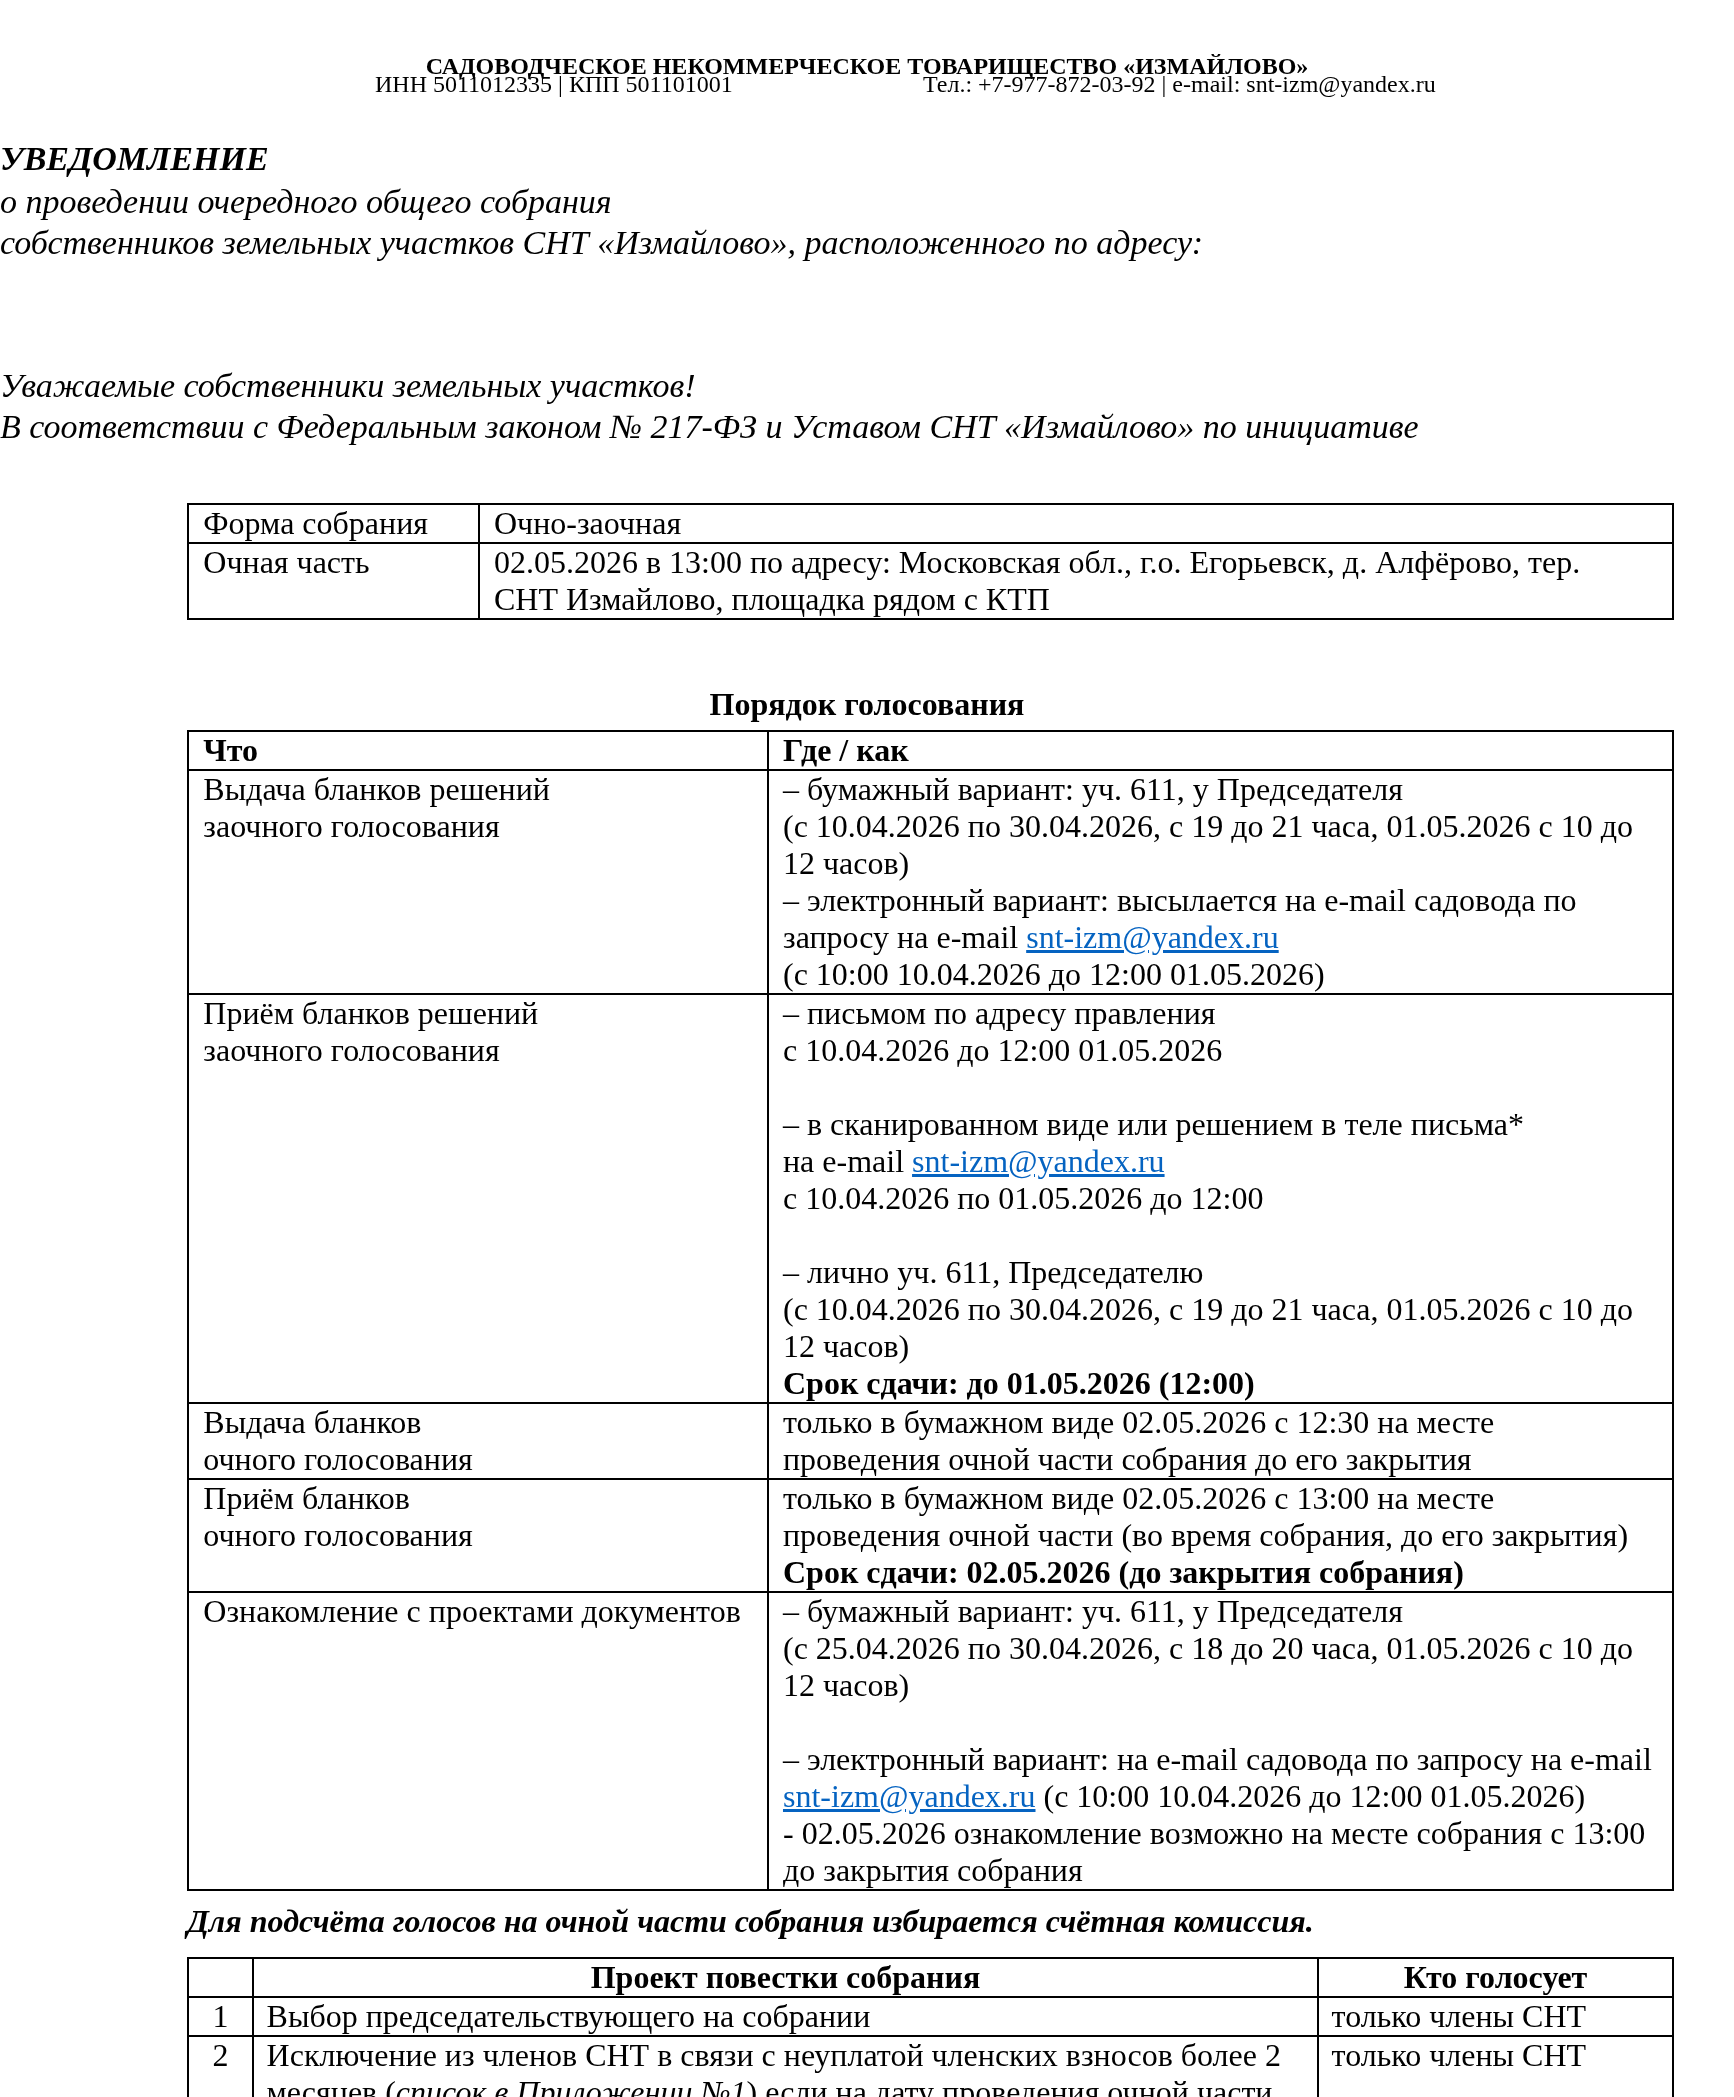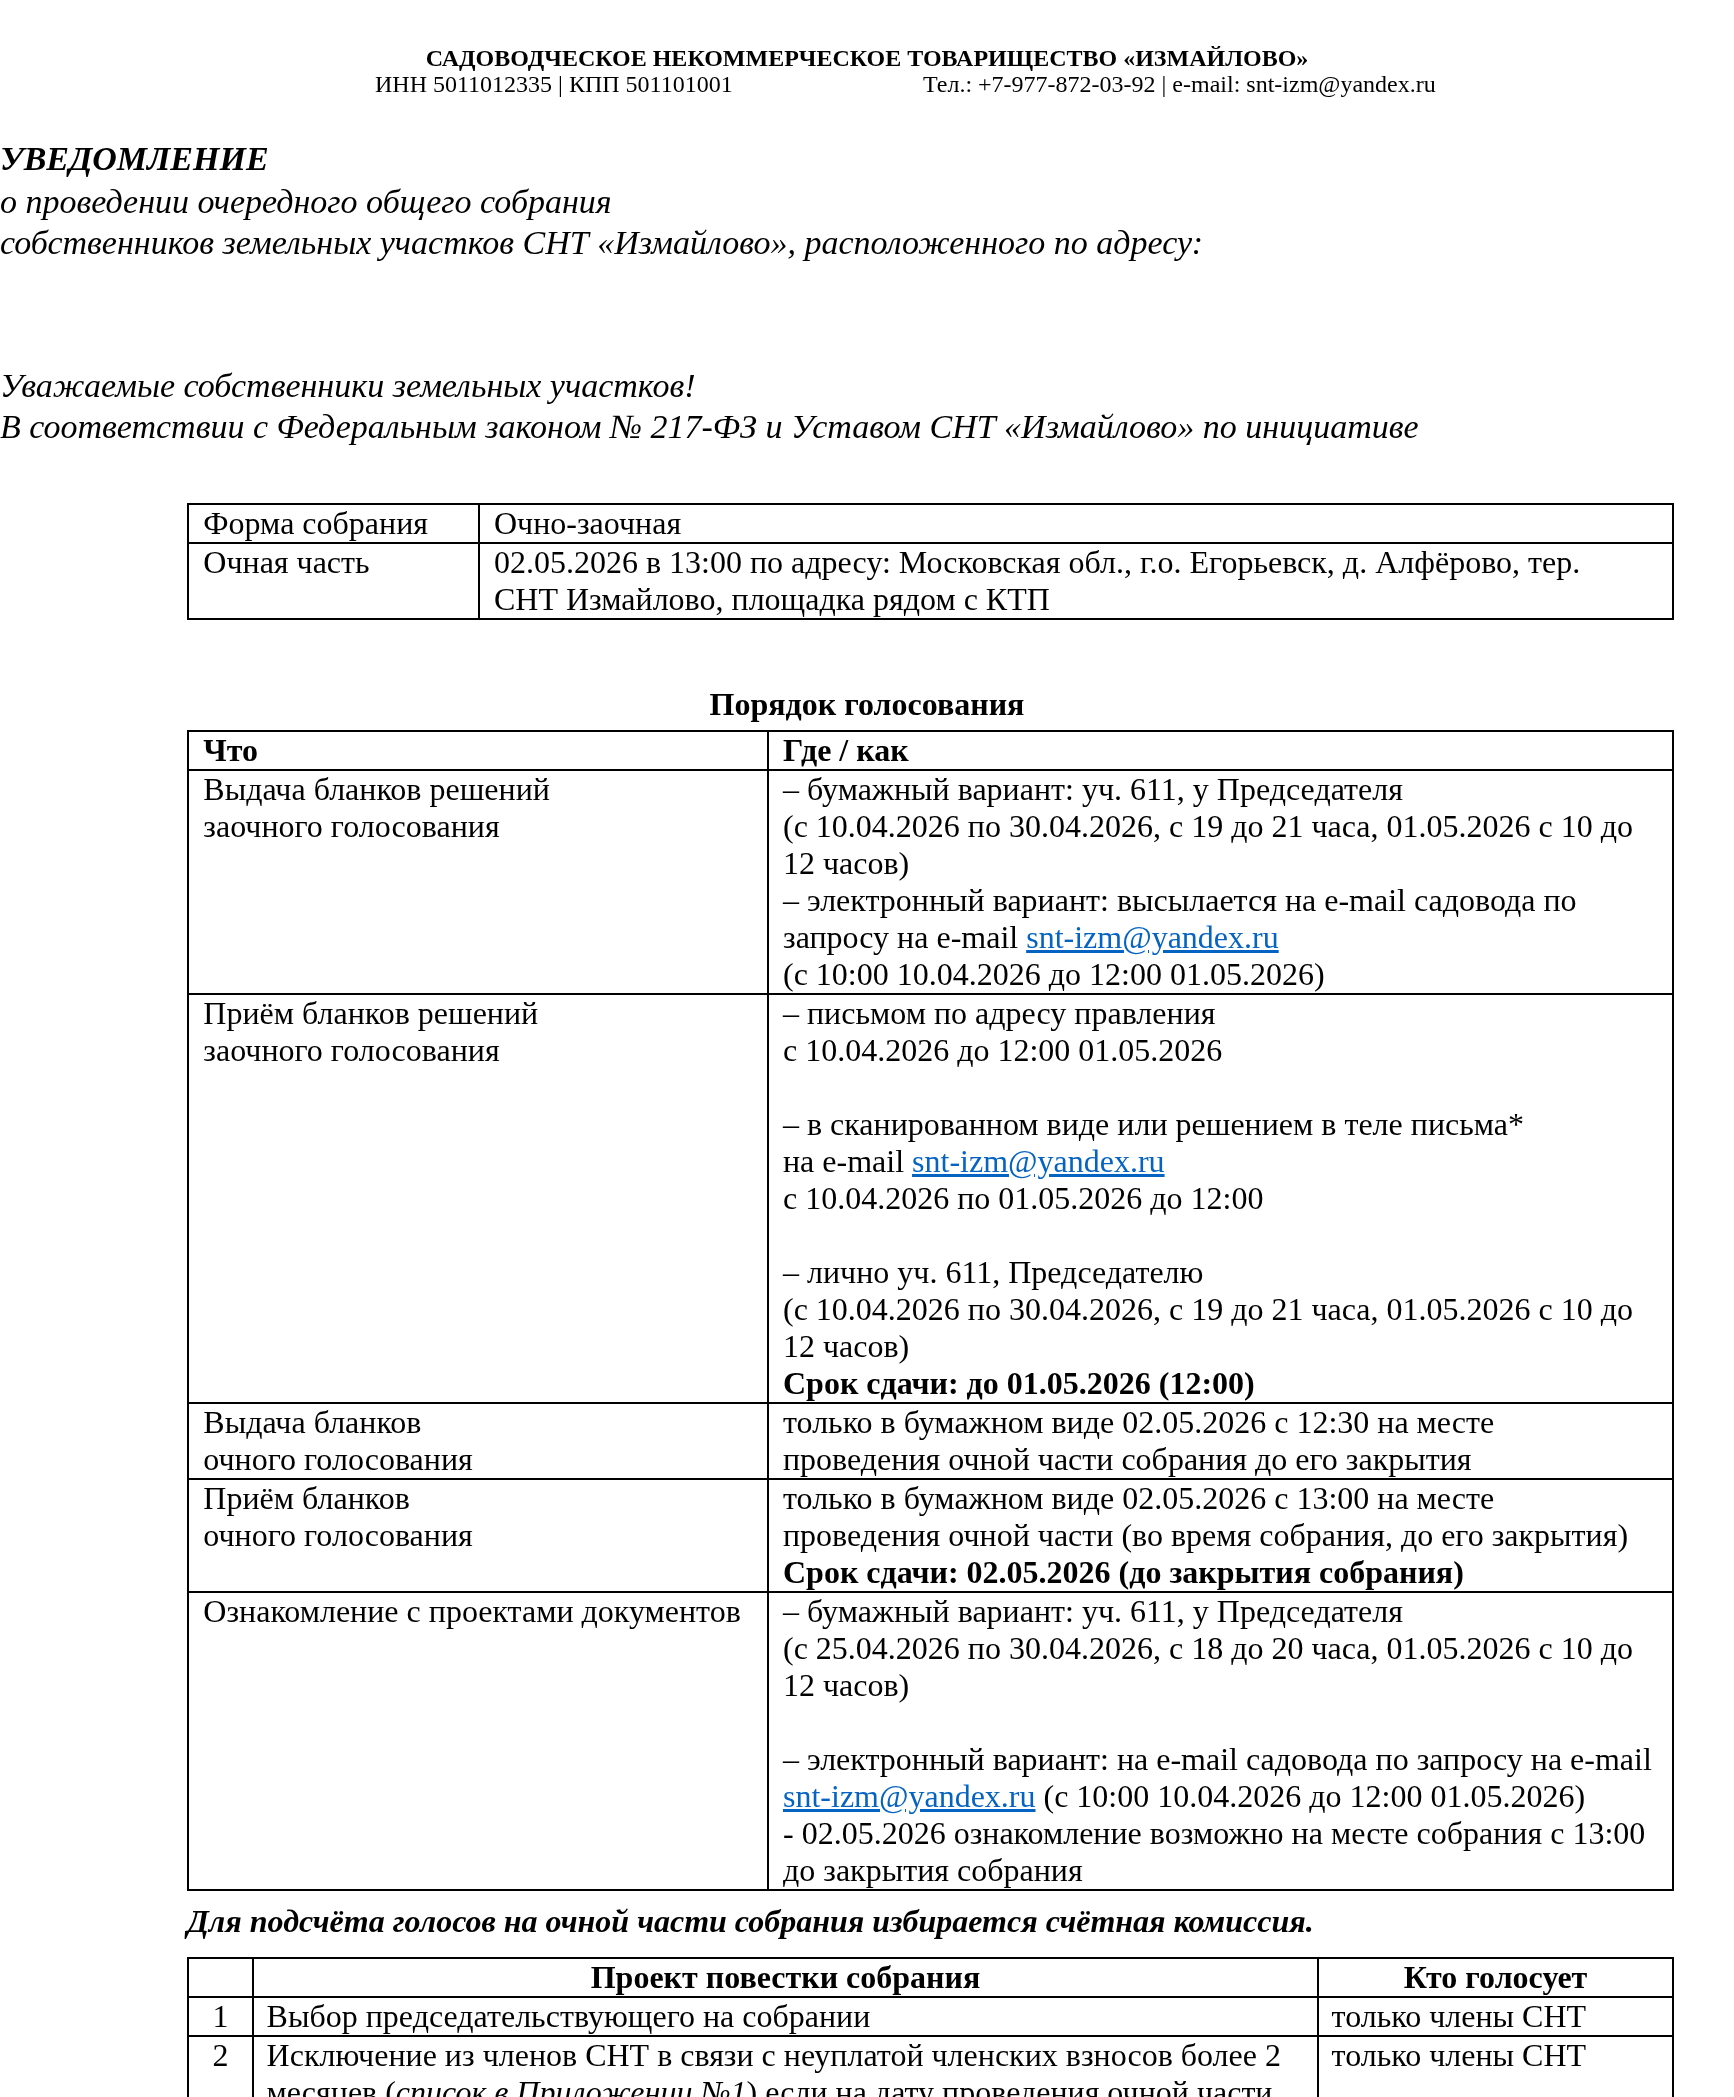--- a/index.html
+++ b/index.html
@@ -1,21 +1,21 @@
 <!DOCTYPE html>
 <html style="font-size:6.7px"><head>
 <meta charset="utf-8">
 <style>
   html, body { margin: 0; padding: 0; background: #ffffff; }
   body {
     width: 1734px; height: 2452px; position: relative; overflow: hidden;
     font-family: "Liberation Serif", "DejaVu Serif", serif; color: #000000;
   }
   .abs { position: absolute; }
-  .hdr1 { left: 0; width: 1734px; top: 44px; text-align: center; font-size: 24px; font-weight: bold; line-height: 29px; }
+  .hdr1 { left: 0; width: 1734px; top: 52px; text-align: center; font-size: 24px; font-weight: bold; line-height: 29px; }
   .hdr2 { top: 70px; font-size: 24px; line-height: 29px; white-space: pre; }
   .center-block { left: 0; width: 1476px; text-align: left; font-style: italic; }
   .title { top: 139px; font-size: 34px; font-weight: bold; line-height: 40px; }
   .intro { top: 181px; font-size: 34px; line-height: 41px; }
   .greet { top: 348px; font-size: 34px; line-height: 41px; margin-top: 17px; }
   b, .bold { font-weight: bold; }
   i, .ital { font-style: italic; }
   table { position: absolute; border-collapse: collapse; font-size: 32px; line-height: 37px; padding-left: 29px; }
   td, th { border: 2.1px solid #000; vertical-align: top; padding: 0 8.4px 0 14.3px; text-align: left; font-weight: normal; }
   .t1 { left: 187px; top: 503px; width: 1487px; }

